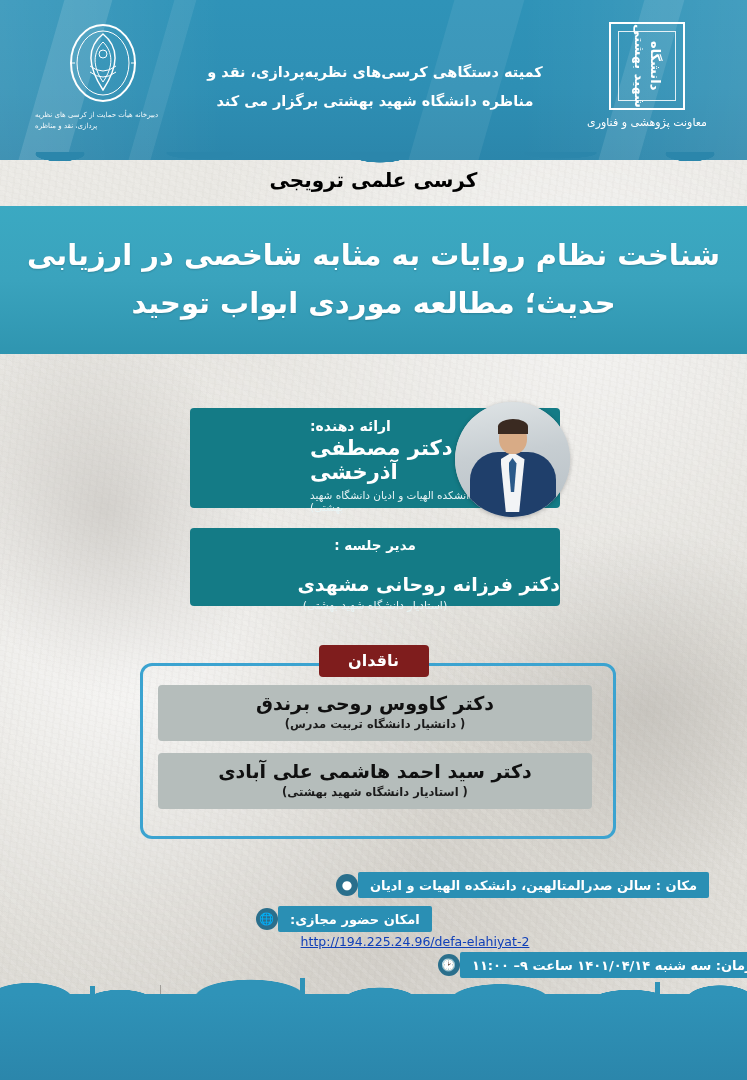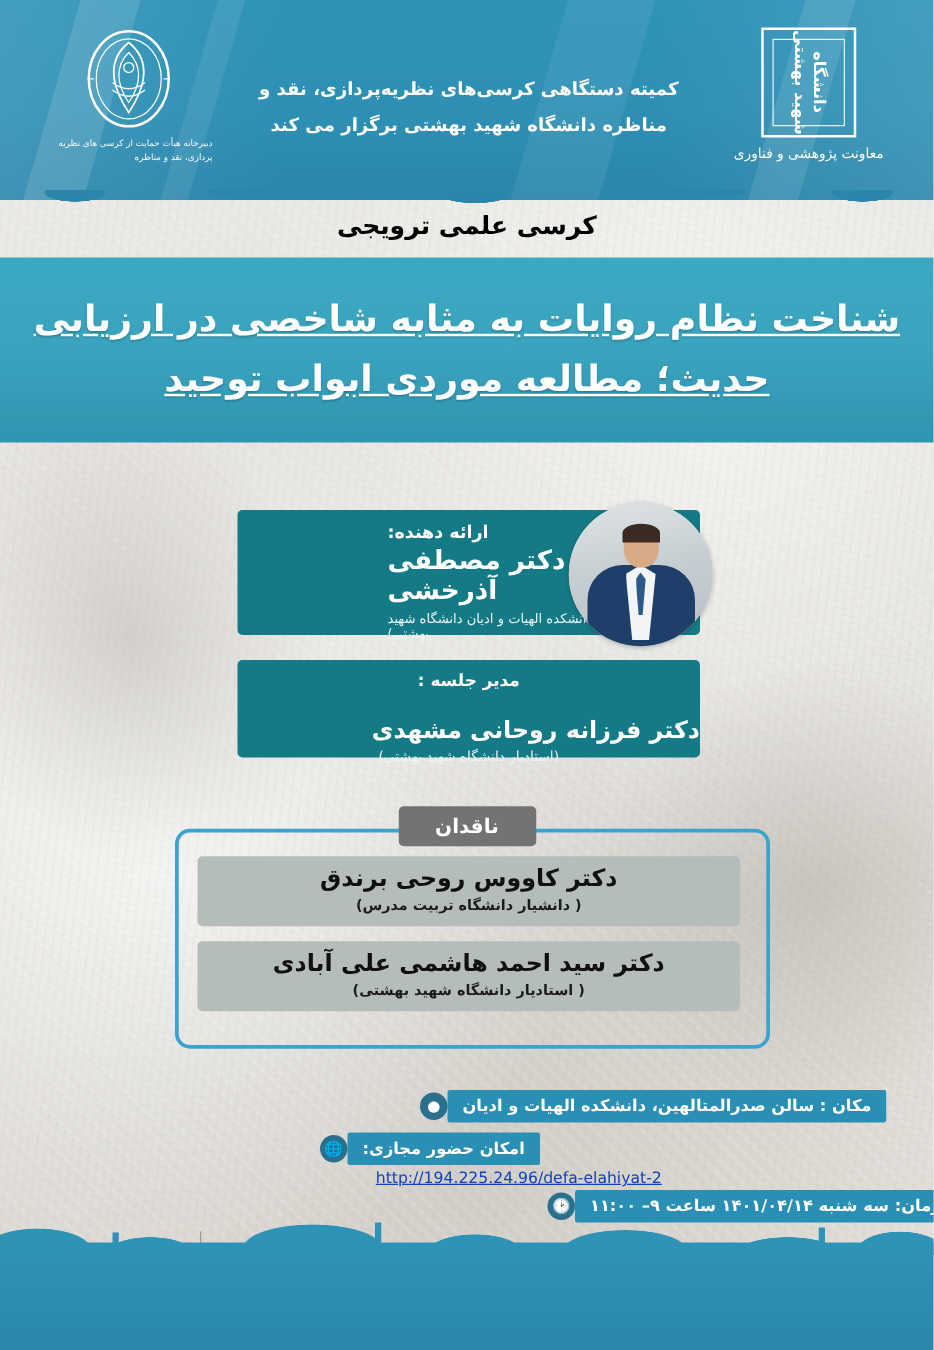--- a/index.html
+++ b/index.html
@@ -82,21 +82,21 @@
       radial-gradient(ellipse 48px 14px at 380px 2px, #2b86ab 60%, rgba(43,134,171,0) 62%),
       radial-gradient(ellipse 60px 9px at 560px 1px, #2b86ab 60%, rgba(43,134,171,0) 62%),
       radial-gradient(ellipse 40px 12px at 690px 2px, #2b86ab 60%, rgba(43,134,171,0) 62%);
   }
 
   
   .logo-left {
     position: absolute;
     left: 35px; top: 20px;
     width: 135px; height: 130px;
-    text-align: right;
+    text-align: left;
     color: #ffffff;
   }
   .logo-right {
     position: absolute;
     right: 30px; top: 22px;
     width: 140px; height: 130px;
     text-align: center;
     color: #ffffff;
   }
   .logo-caption {
@@ -173,21 +173,20 @@
   }
   .title-band .title-text {
     width: 700px;
     text-align: center;
     color: #ffffff;
     font-size: 29px;
     font-weight: bold;
     line-height: 1.65;
     direction: rtl;
     text-shadow: 0 1px 2px rgba(0,0,0,.18);
-    text-decoration: underline;
   }
 
   
   .speaker-card {
     position: absolute;
     left: 190px; top: 408px;
     width: 370px; height: 100px;
     background: #147b86;
     border-radius: 4px;
     color: #ffffff;
@@ -304,21 +303,21 @@
     left: 140px; top: 663px;
     width: 470px; height: 170px;
     border: 3px solid #3ba3d0;
     border-radius: 12px;
   }
   .critics-title {
     position: absolute;
     left: 50%; top: 645px;
     transform: translateX(-50%);
     width: 110px; height: 32px;
-    background: #737373;
+    background: #7f1d1d;
     color: #ffffff;
     border-radius: 4px;
     text-align: center;
     line-height: 32px;
     font-size: 16px;
     font-weight: bold;
     direction: rtl;
   }
   .critic-row {
     position: absolute;

